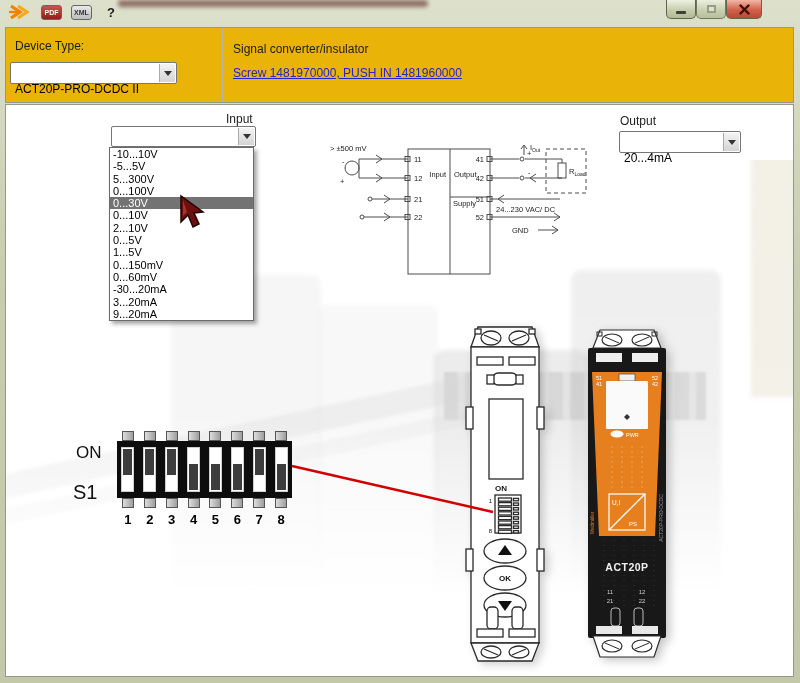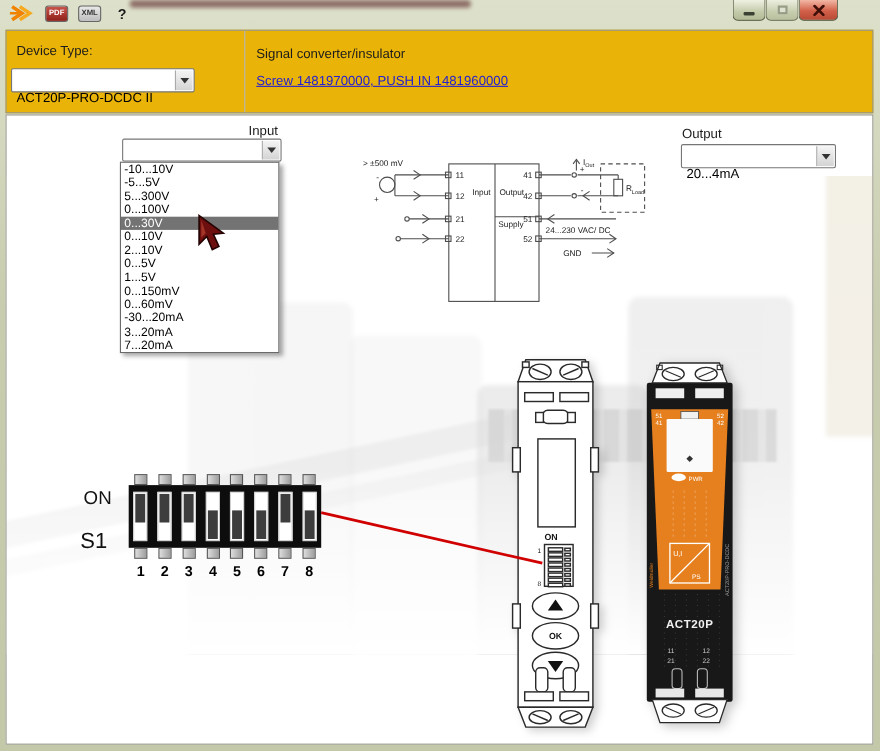--- a/index.html
+++ b/index.html
@@ -47,21 +47,21 @@
   .combo .combo-text { position:absolute; left:4px; top:0; right:18px; font-size:12px; color:#000;
                        line-height:20px; white-space:nowrap; overflow:hidden;margin-top:16px; }
   .combo .combo-btn { position:absolute; right:1px; top:1px; bottom:1px; width:16px;
                       background:linear-gradient(180deg,#f4f4f4,#d4d4d4); border-left:1px solid #aaa;
                       display:flex; align-items:center; justify-content:center; }
   .tri { width:0; height:0; border-left:4px solid transparent; border-right:4px solid transparent;
          border-top:5px solid #333; }
   .input-label  { position:absolute; left:220px; top:7px;  z-index:6; }
   .input-combo  { left:105px; top:21px; width:145px; height:21px; z-index:6; }
   .output-label { position:absolute; left:614px; top:9px; }
-  .output-combo { left:613px; top:26px; width:141px; height:22px; }
+  .output-combo { left:613px; top:26px; width:122px; height:22px; }
 
   
   .dropdown { position:absolute; left:103px; top:42px; width:145px; background:#fff;
               border:1px solid #6a6a6a; z-index:10; box-shadow:3px 3px 4px rgba(60,60,60,.45); }
   .dd-item { height:12.3px; line-height:12.4px; font-size:11px; color:#000; padding-left:3px;
              white-space:nowrap; cursor:default; }
   .dd-item.hl { background:#737373; color:#fff; }
   .cursor { position:absolute; left:172px; top:89px; z-index:12; }
 
   
@@ -454,21 +454,21 @@
       <div class="dd-item">0...100V</div>
       <div class="dd-item hl">0...30V</div>
       <div class="dd-item">0...10V</div>
       <div class="dd-item">2...10V</div>
       <div class="dd-item">0...5V</div>
       <div class="dd-item">1...5V</div>
       <div class="dd-item">0...150mV</div>
       <div class="dd-item">0...60mV</div>
       <div class="dd-item">-30...20mA</div>
       <div class="dd-item">3...20mA</div>
-      <div class="dd-item">7...20mA</div>
+      <div class="dd-item">9...20mA</div>
     </div>
 
     <svg class="cursor" width="38" height="38" viewBox="0 0 38 38">
       <path d="M3,2 L3,28 L10,21 L15,33 L21,30 L16,19 L25,18 Z" fill="#6e0f0f" stroke="#240303" stroke-width="1.5"></path>
       <path d="M5,6 L5,22 L9,18 Z" fill="#a33528" stroke="none"></path>
     </svg>
 
   </div>
 </div>
 

